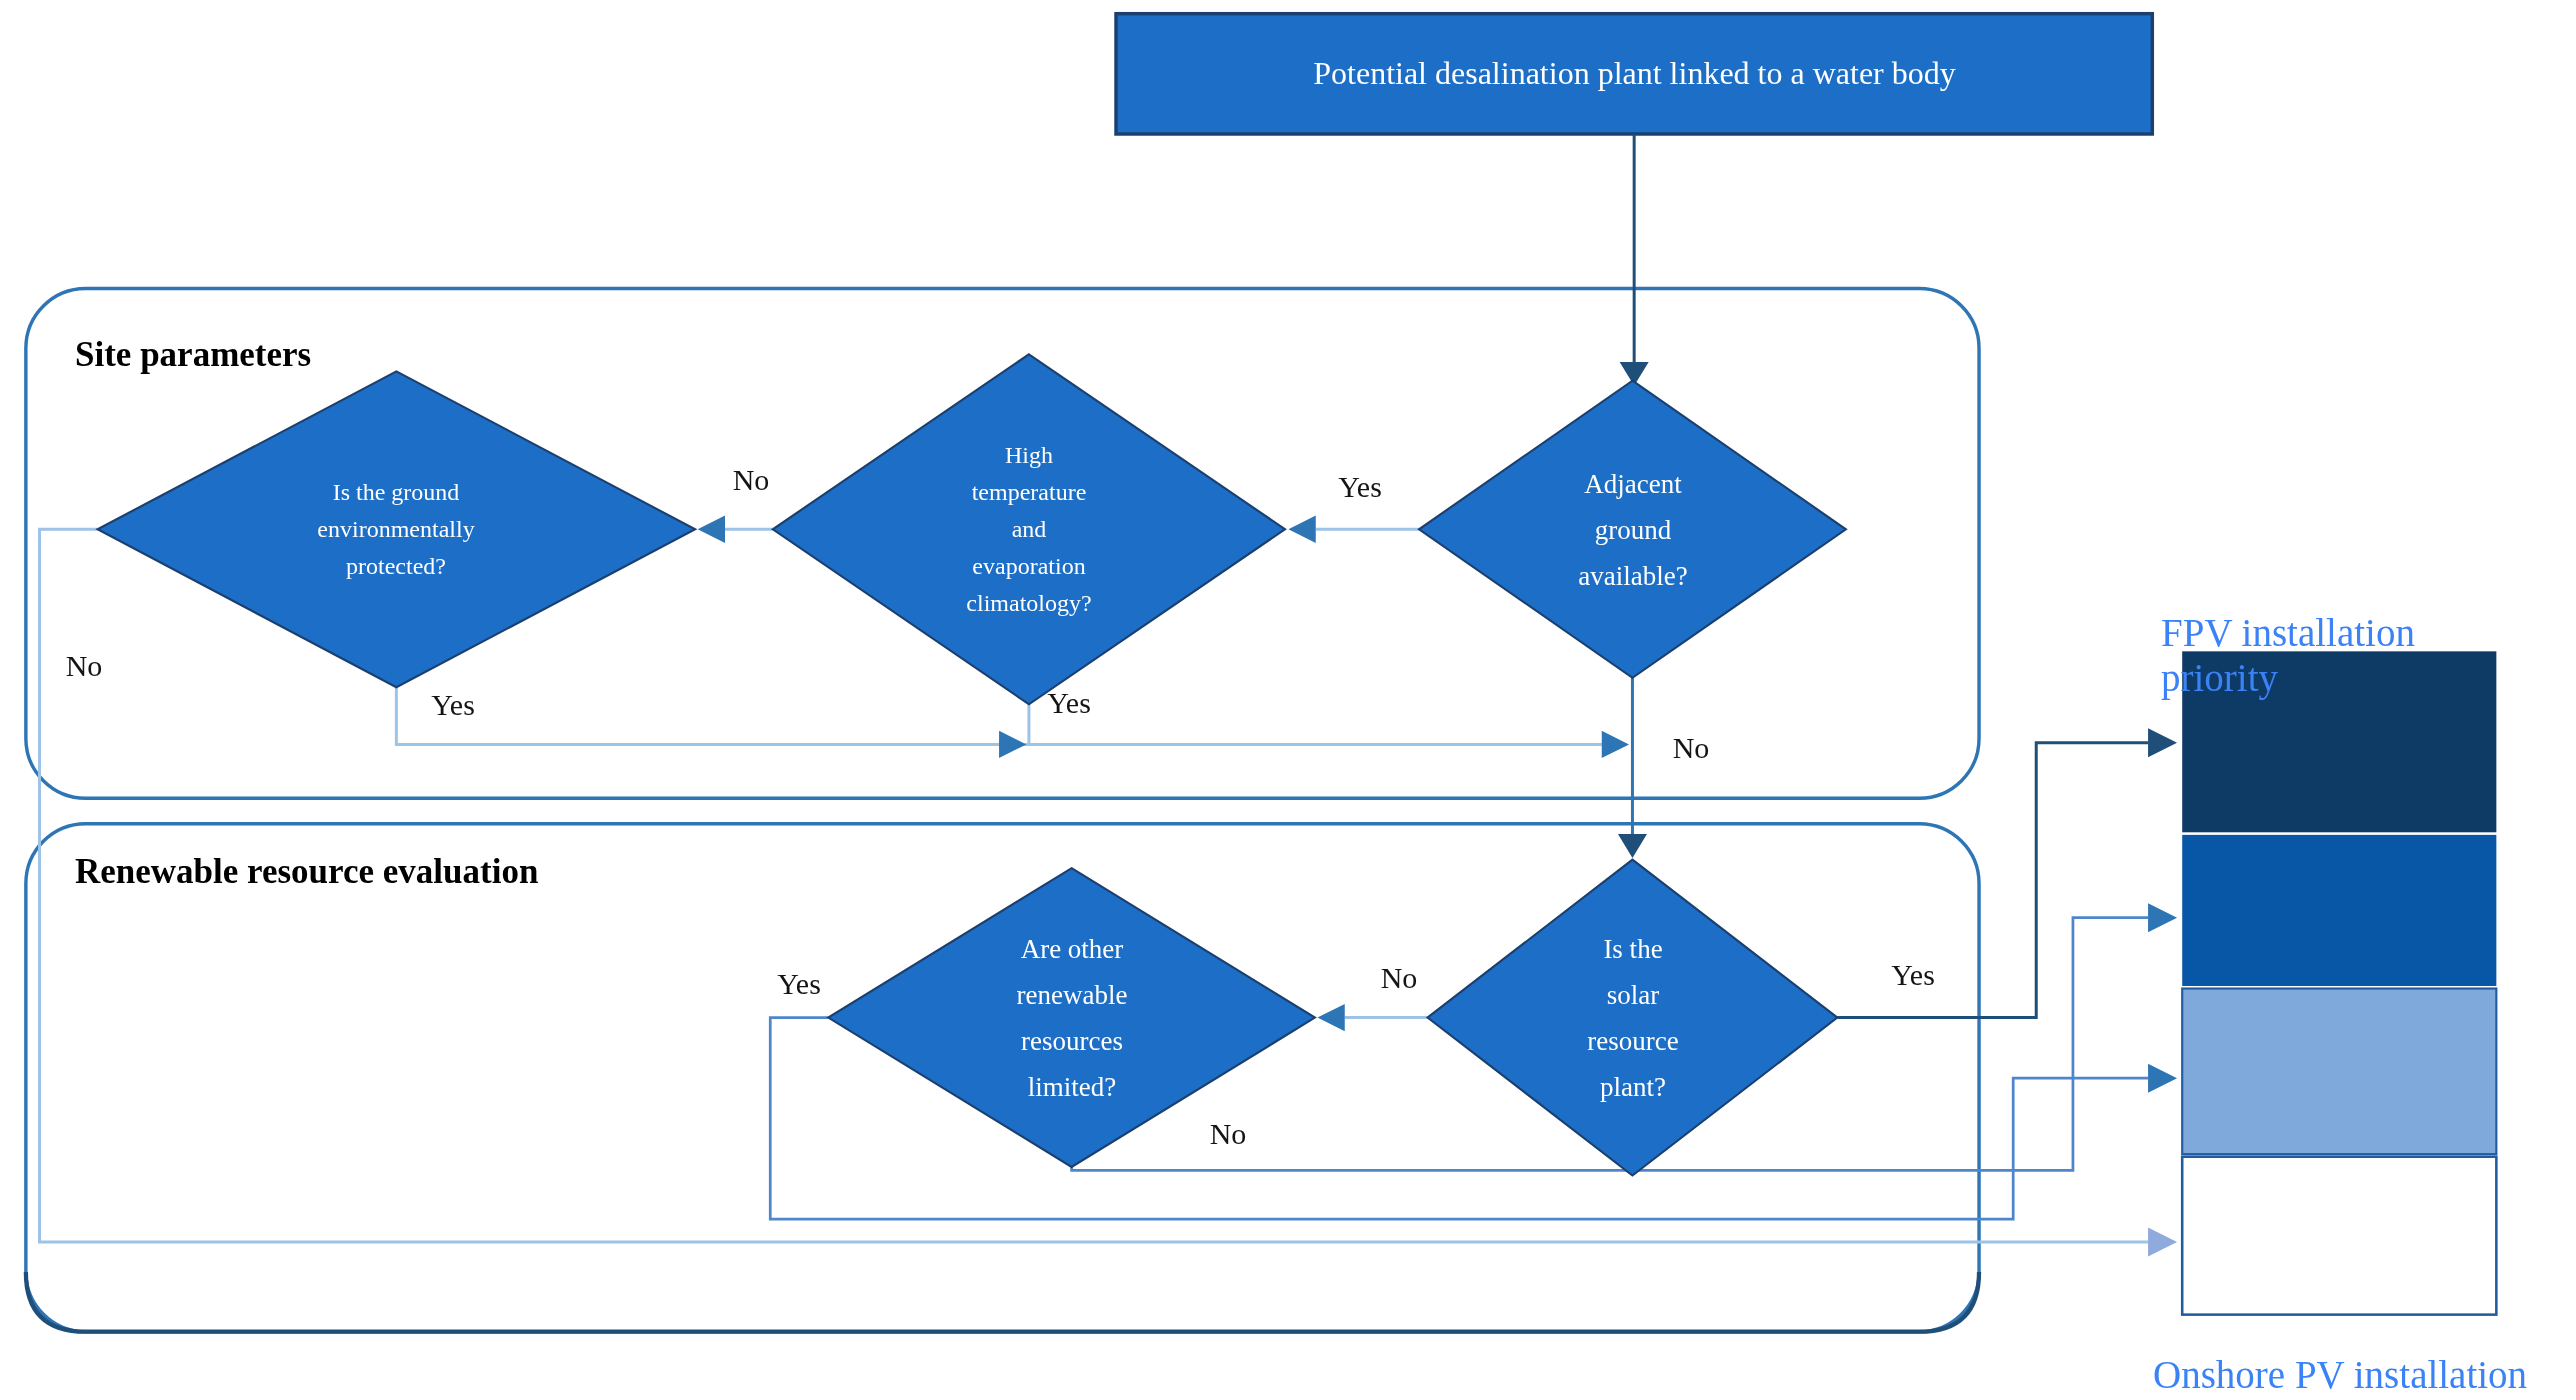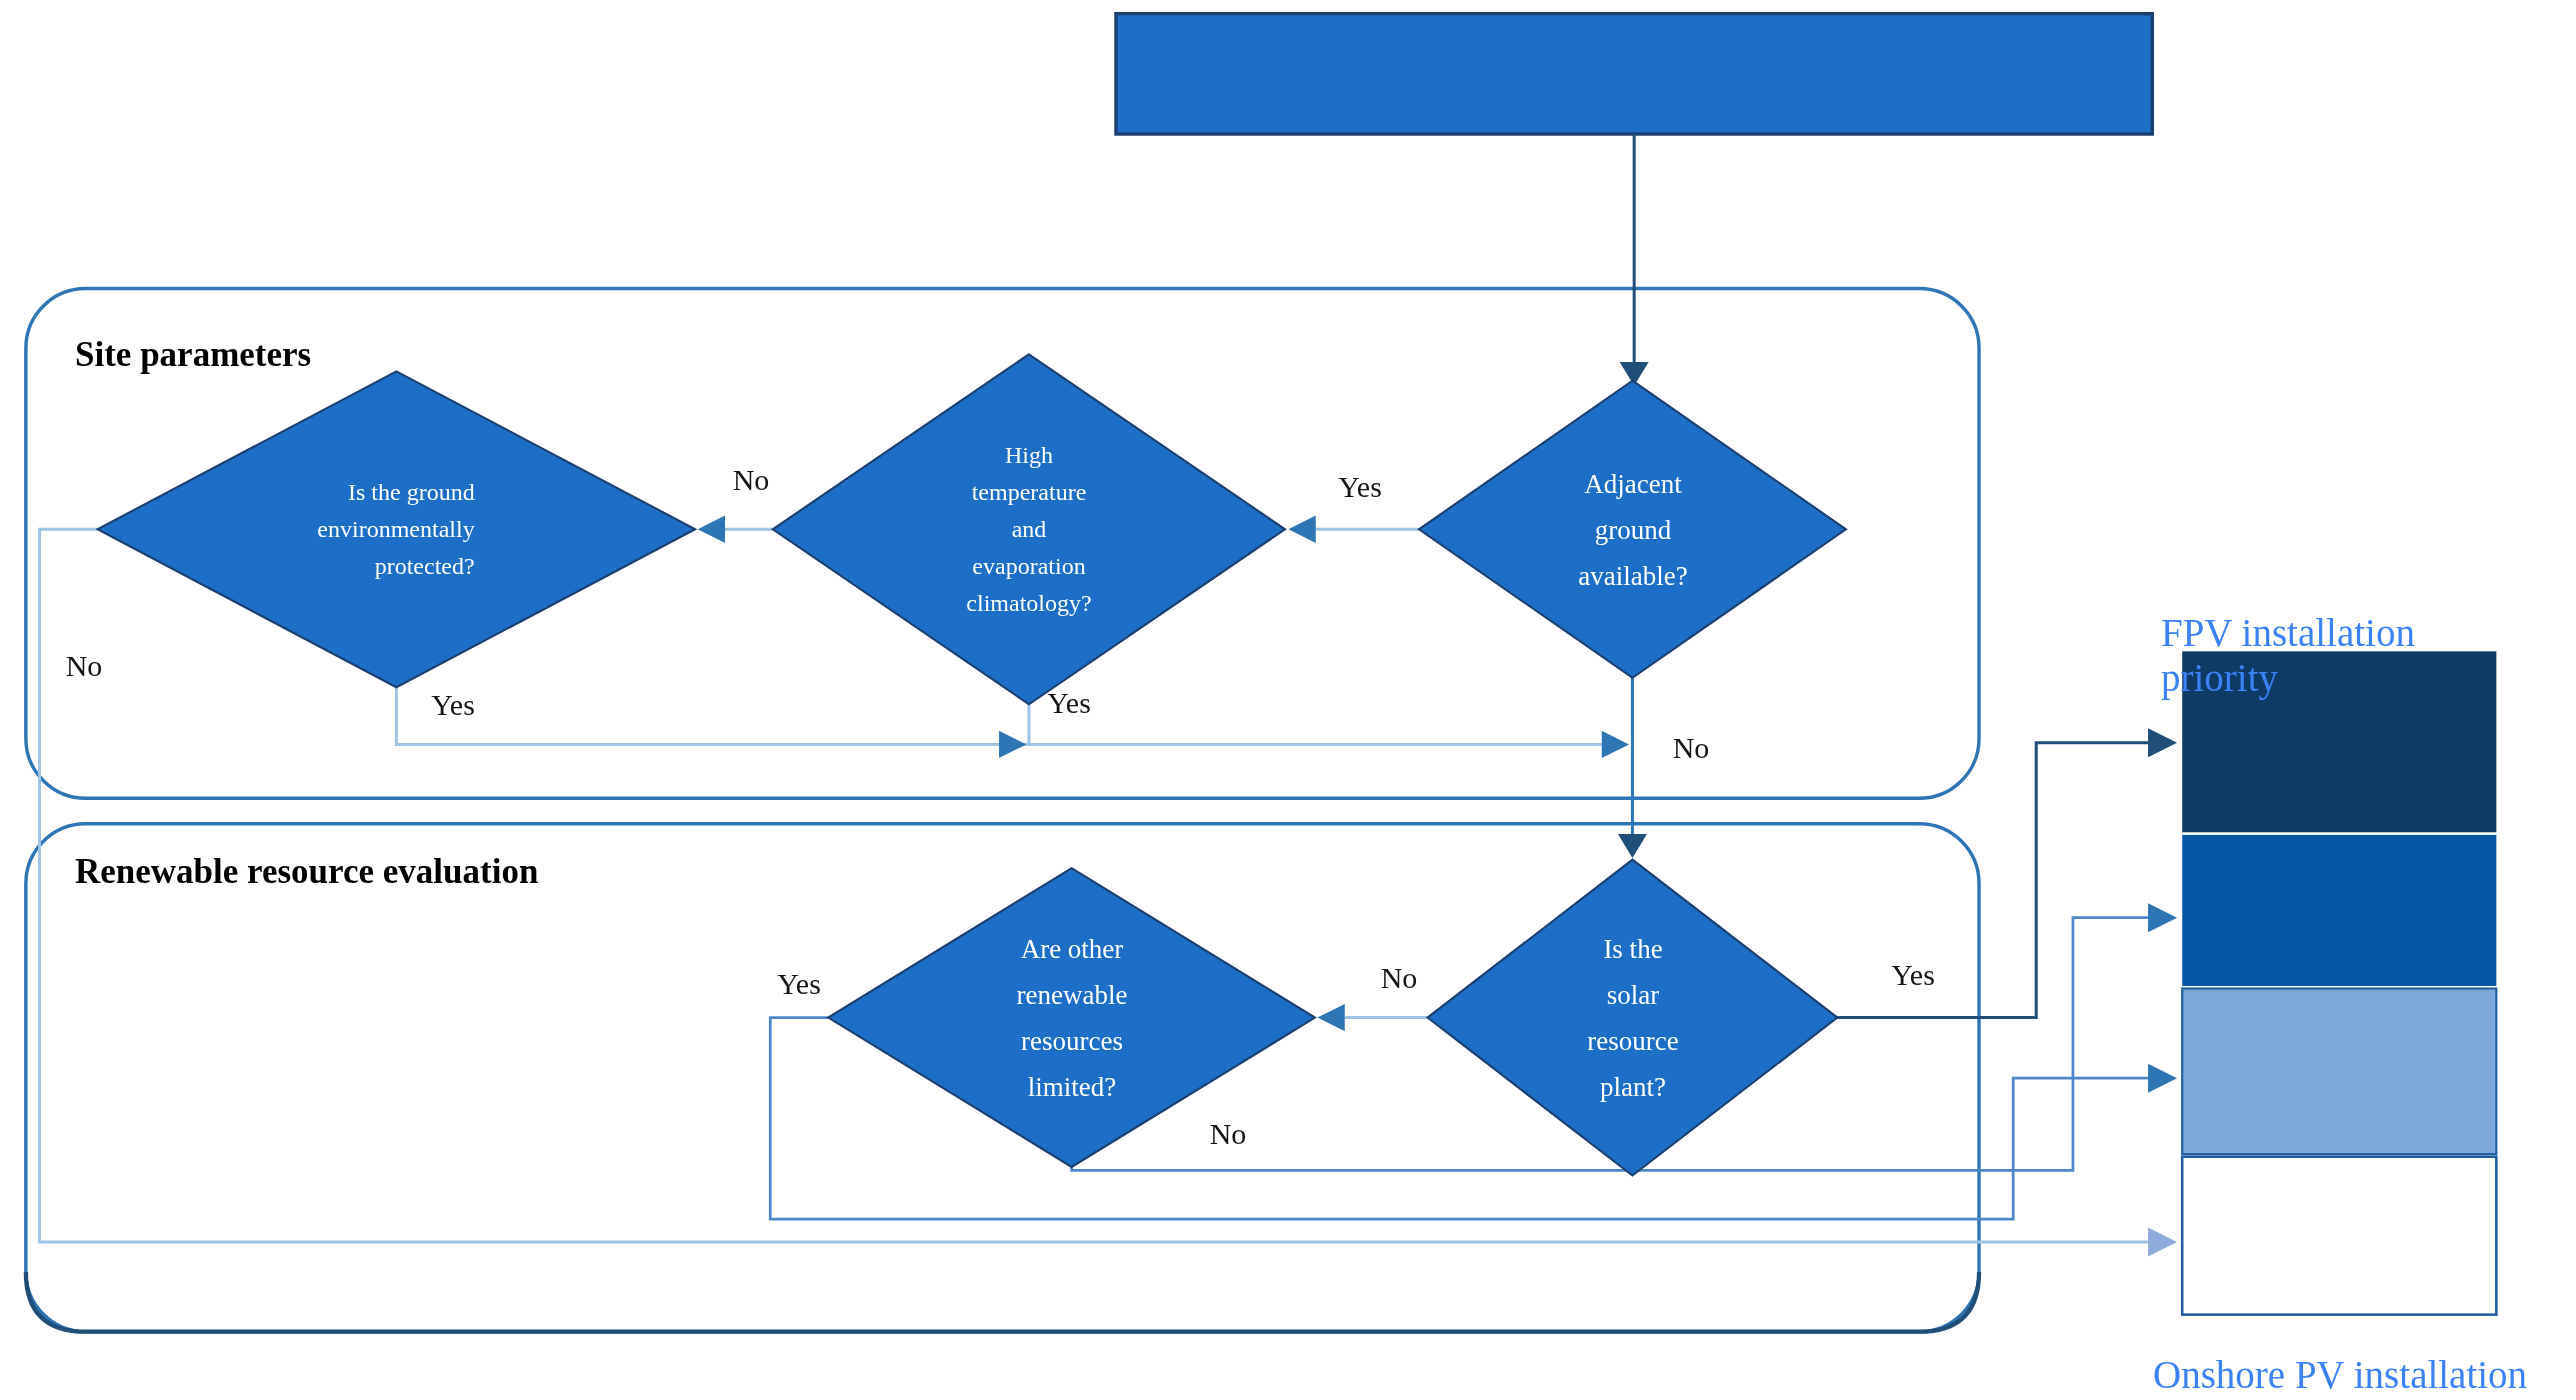--- a/index.html
+++ b/index.html
@@ -79,25 +79,26 @@
     <polygon points="1912,446 2162,620 1912,794 1662,620" stroke="#1B3F6E" stroke-width="2.5" fill="#1C6EC6"></polygon>
     <polygon points="1912,1007 2152,1192 1912,1377 1672,1192" stroke="#1B3F6E" stroke-width="2.5" fill="#1C6EC6"></polygon>
     <polygon points="1255,1017 1540,1192 1255,1367 970,1192" stroke="#1B3F6E" stroke-width="2.5" fill="#1C6EC6"></polygon>
 
     <rect x="2556" y="763" width="368" height="212" fill="#0E3A66"></rect>
     <rect x="2556" y="978" width="368" height="177" fill="#0757A6"></rect>
     <rect x="2556" y="1158" width="368" height="194" stroke="#1F5DA0" stroke-width="2.5" fill="#7FA8DB"></rect>
     <rect x="2556" y="1355" width="368" height="185" stroke="#1F5DA0" stroke-width="3" fill="#FFFFFF"></rect>
   </svg>
 
+  <div class="start-label" style="left:1116px;top:13.7px;width:1037px;height:120px;">Potential desalination plant linked to a water body</div>
 
   <div class="stitle" style="left:75px;top:295px;margin-top:40px;">Site parameters</div>
   <div class="stitle" style="left:75px;top:852px;">Renewable resource evaluation</div>
 
-  <div class="node-label fs31" style="left:174px;top:444px;width:444px;height:171px;text-align:right;">Is the ground
+  <div class="node-label fs31" style="left:174px;top:444px;width:444px;height:171px;">Is the ground
 environmentally
 protected?</div>
   <div class="node-label fs31" style="left:807px;top:431px;width:444px;height:196px;">High
 temperature
 and
 evaporation
 climatology?</div>
   <div class="node-label fs32" style="left:1411px;top:470px;width:444px;height:120px;">Adjacent
 ground
 available?</div>

